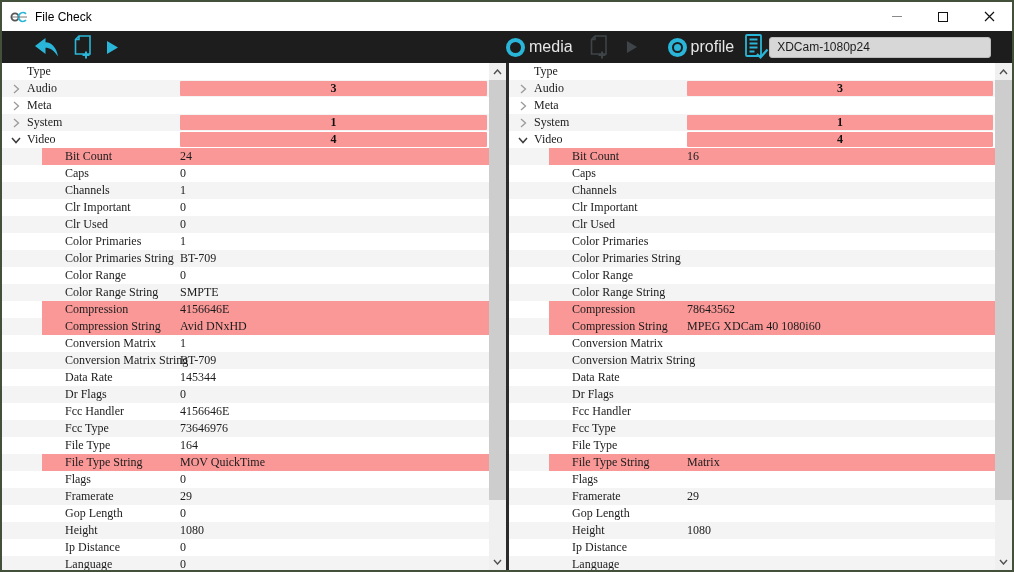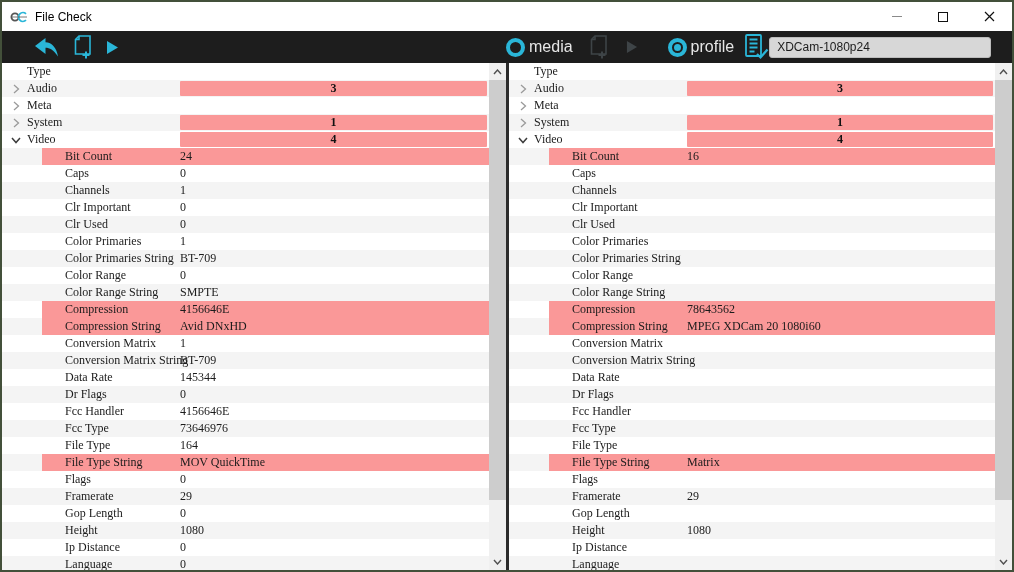--- a/index.html
+++ b/index.html
@@ -363,21 +363,21 @@
             <span class="label ind1">Color Range String</span>
           </div>
           <div class="row">
             <span class="hl-bar" style="background:#fa9898"></span>
             <span class="label ind1">Compression</span>
             <span class="value">78643562</span>
           </div>
           <div class="row" style="background: rgb(244, 244, 244);">
             <span class="hl-bar" style="background:#fa9898"></span>
             <span class="label ind1">Compression String</span>
-            <span class="value">MPEG XDCam 20 1080i60</span>
+            <span class="value">MPEG XDCam 40 1080i60</span>
           </div>
           <div class="row">
             <span class="label ind1">Conversion Matrix</span>
           </div>
           <div class="row" style="background: rgb(244, 244, 244);">
             <span class="label ind1">Conversion Matrix String</span>
           </div>
           <div class="row">
             <span class="label ind1">Data Rate</span>
           </div>

